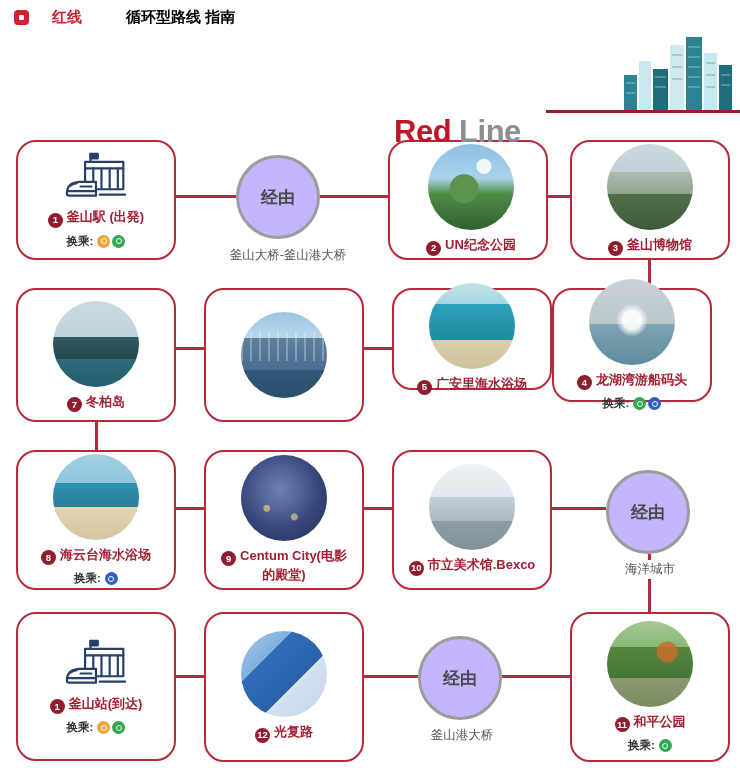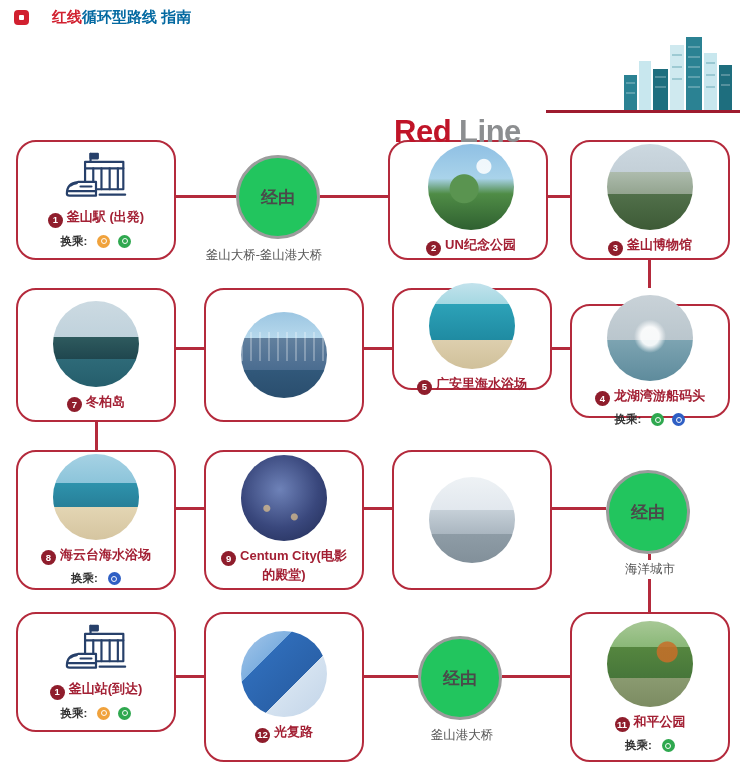--- a/index.html
+++ b/index.html
@@ -6,21 +6,21 @@
   body {
     width:740px; height:768px; position:relative; background:#ffffff;
     font-family:"Liberation Sans", sans-serif; overflow:hidden;
   }
   
   .page-header { position:absolute; left:14px; top:8px; display:flex; align-items:center; z-index:4; }
   .hdr-icon { width:15px; height:15px; border-radius:4px; background:#d1202f;
     display:inline-flex; align-items:center; justify-content:center; margin-right:6px; }
   .hdr-icon::after { content:""; width:5px; height:5px; background:#fff; border-radius:1px; }
   .hdr-red  { color:#d1202f; font-weight:700; font-size:15px;margin-left:17px; }
-  .hdr-rest { color:#0369a1; font-weight:700; font-size:15px; }
+  .hdr-rest { color:#000000; font-weight:700; font-size:15px;margin-left:44px; }
 
   
   .big-title { position:absolute; left:394px; top:78px; font-size:31px; font-weight:800; letter-spacing:-0.5px; z-index:4;margin-top:36px; }
   .t-red  { color:#c01428; }
   .t-gray { color:#8c8e90; margin-left:8px; }
   .title-rule { position:absolute; left:546px; top:110px; width:194px; height:3px; background:#9e1b2f; z-index:3; }
   .skyline { position:absolute; left:622px; top:35px; z-index:3; }
 
   
   .card {
@@ -29,31 +29,31 @@
     display:flex; flex-direction:column; align-items:center; justify-content:center;
     gap:6px; padding:8px 5px; z-index:2;
   }
   .photo { width:86px; height:86px; border-radius:50%; flex:0 0 auto; }
   .label { font-size:13px; font-weight:700; color:#a32034; text-align:center; line-height:1.4; padding:0 4px; }
   .numbadge {
     display:inline-flex; align-items:center; justify-content:center;
     width:15px; height:15px; border-radius:50%; background:#8f1d2c; color:#fff;
     font-size:9.5px; font-weight:700; margin-right:4px; vertical-align:-2px;
   }
-  .transfers { display:flex; align-items:center; gap:8px; }
+  .transfers { display:flex; align-items:center; gap:2px; }
   .tlabel { font-size:11.5px; color:#333; font-weight:700; margin-right:2px; }
   .tbadge { width:13px; height:13px; border-radius:50%; display:inline-flex; align-items:center; justify-content:center; }
   .tbadge::after { content:""; width:4px; height:4px; border:1.5px solid rgba(255,255,255,.95); border-radius:50%; }
 
   .station-icon { flex:0 0 auto; }
 
   
   .via {
     position:absolute; width:84px; height:84px; box-sizing:border-box;
-    border:3px solid #9c9c9c; border-radius:50%; background:#22c55e;
+    border:3px solid #9c9c9c; border-radius:50%; background:#c4b5fd;
     display:flex; align-items:center; justify-content:center;
     font-size:17px; font-weight:700; color:#4a4a4a; z-index:2;
   }
   .via-caption { position:absolute; font-size:12.5px; color:#555; text-align:center;
     background:#fff; padding:1px 2px; z-index:3; }
 
   
   .hline { position:absolute; height:3px; background:#b42a3c; z-index:0; }
   .vline { position:absolute; width:3px;  background:#b42a3c; z-index:0; }
 
@@ -172,21 +172,21 @@
   </svg>
   <div class="label"><span class="numbadge">1</span><span>釜山駅 (出発)</span></div>
   <div class="transfers">
     <span class="tlabel">换乘:</span>
     <span class="tbadge" style="background: rgb(240, 162, 60);"></span>
     <span class="tbadge" style="background: rgb(47, 168, 79);"></span>
   </div>
 </div>
 
 <div class="via" style="left:236px;top:155px;">经由</div>
-<div class="via-caption" style="left:180px;top:246px;width:164px;font-family:Liberation Serif, serif;">釜山大桥-釜山港大桥</div>
+<div class="via-caption" style="left:204px;top:246px;width:164px;font-family:Liberation Serif, serif;">釜山大桥-釜山港大桥</div>
 
 <div class="card" style="left:388px;top:140px;height:120px;padding-left:11px;">
   <div class="photo ph-un"></div>
   <div class="label"><span class="numbadge">2</span><span>UN纪念公园</span></div>
 </div>
 
 <div class="card" style="left:570px;top:140px;height:120px;">
   <div class="photo ph-museum"></div>
   <div class="label"><span class="numbadge">3</span><span>釜山博物馆</span></div>
 </div>
@@ -198,21 +198,21 @@
 
 <div class="card" style="left:204px;top:288px;height:134px;">
   <div class="photo ph-marine"></div>
 </div>
 
 <div class="card" style="left:392px;top:288px;height:102px;">
   <div class="photo ph-gwangalli"></div>
   <div class="label"><span class="numbadge">5</span><span>广安里海水浴场</span></div>
 </div>
 
-<div class="card" style="left:570px;top:288px;height:114px;margin-top:16px;">
+<div class="card" style="left:552px;top:288px;height:114px;">
   <div class="photo ph-fountain"></div>
   <div class="label"><span class="numbadge">4</span><span>龙湖湾游船码头</span></div>
   <div class="transfers">
     <span class="tlabel">换乘:</span>
     <span class="tbadge" style="background: rgb(47, 168, 79);"></span>
     <span class="tbadge" style="background: rgb(47, 95, 196);"></span>
   </div>
 </div>
 
 <div class="card" style="left:16px;top:450px;height:140px;">
@@ -224,26 +224,27 @@
   </div>
 </div>
 
 <div class="card" style="left:204px;top:450px;height:140px;">
   <div class="photo ph-centum"></div>
   <div class="label"><span class="numbadge">9</span><span>Centum City(电影的殿堂)</span></div>
 </div>
 
 <div class="card" style="left:392px;top:450px;height:140px;">
   <div class="photo ph-bexco"></div>
+  <div class="label"><span class="numbadge">10</span><span>市立美术馆.Bexco</span></div>
 </div>
 
 <div class="via" style="left:606px;top:470px;">经由</div>
 <div class="via-caption" style="left:588px;top:560px;width:120px;">海洋城市</div>
 
-<div class="card" style="left:16px;top:612px;height:120px;">
+<div class="card" style="left:16px;top:612px;height:149px;">
   <svg class="station-icon" viewBox="0 0 72 56" width="66" height="51">
     <g fill="none" stroke="#27406a" stroke-width="2.4" stroke-linecap="round" stroke-linejoin="round">
       <rect x="24" y="12" width="42" height="30"></rect>
       <line x1="24" y1="19" x2="66" y2="19"></line>
       <line x1="33" y1="19" x2="33" y2="42"></line>
       <line x1="42" y1="19" x2="42" y2="42"></line>
       <line x1="51" y1="19" x2="51" y2="42"></line>
       <line x1="60" y1="19" x2="60" y2="42"></line>
       <line x1="30" y1="12" x2="30" y2="3"></line>
       <path d="M30 3 h8 v5 h-8 z" fill="#27406a"></path>

